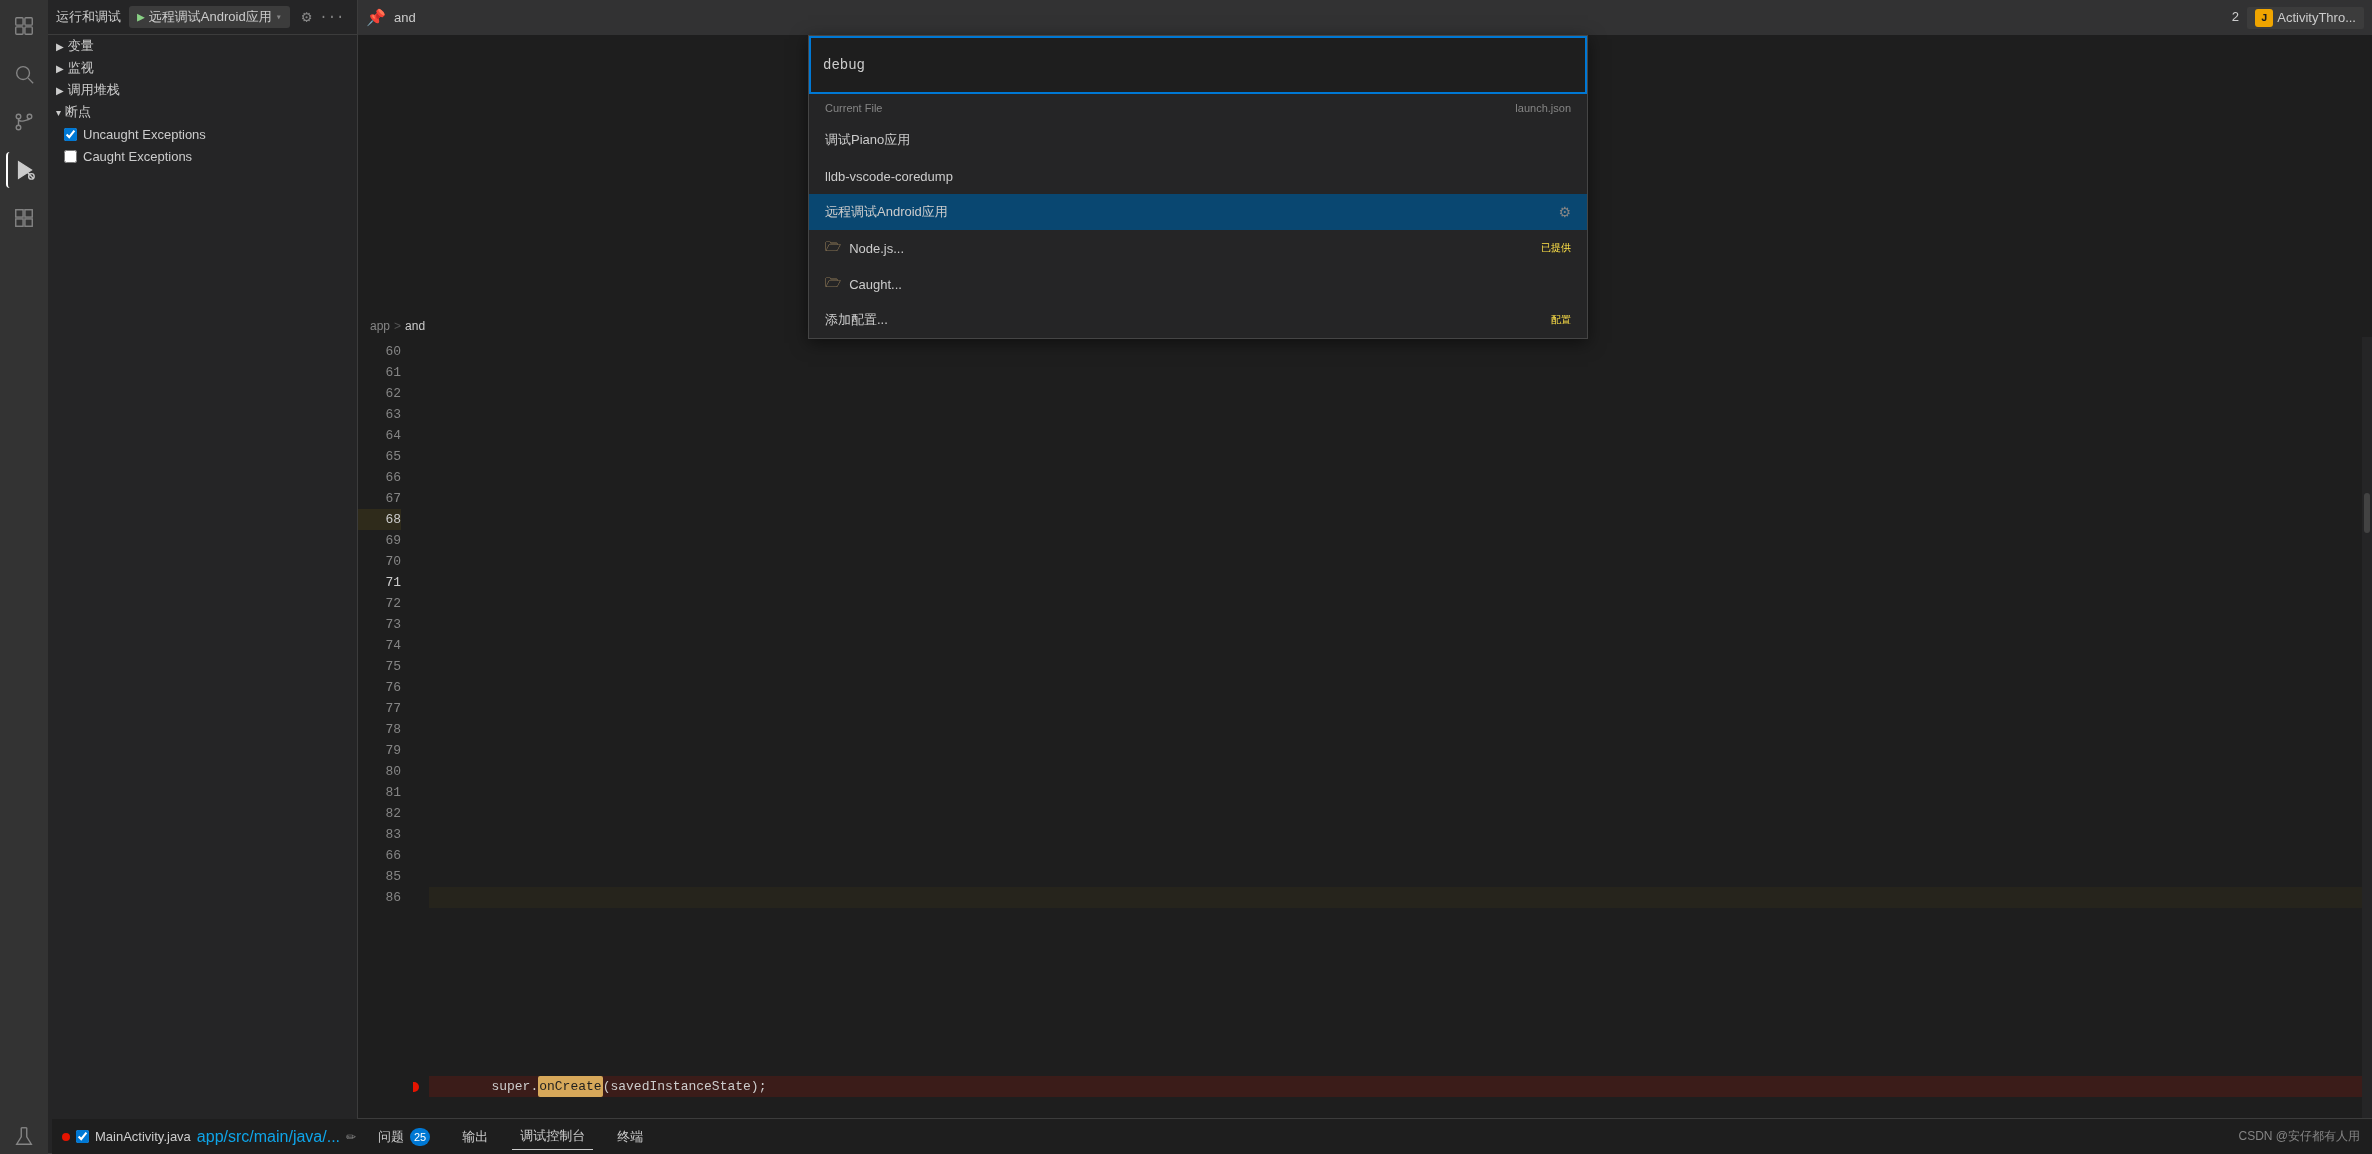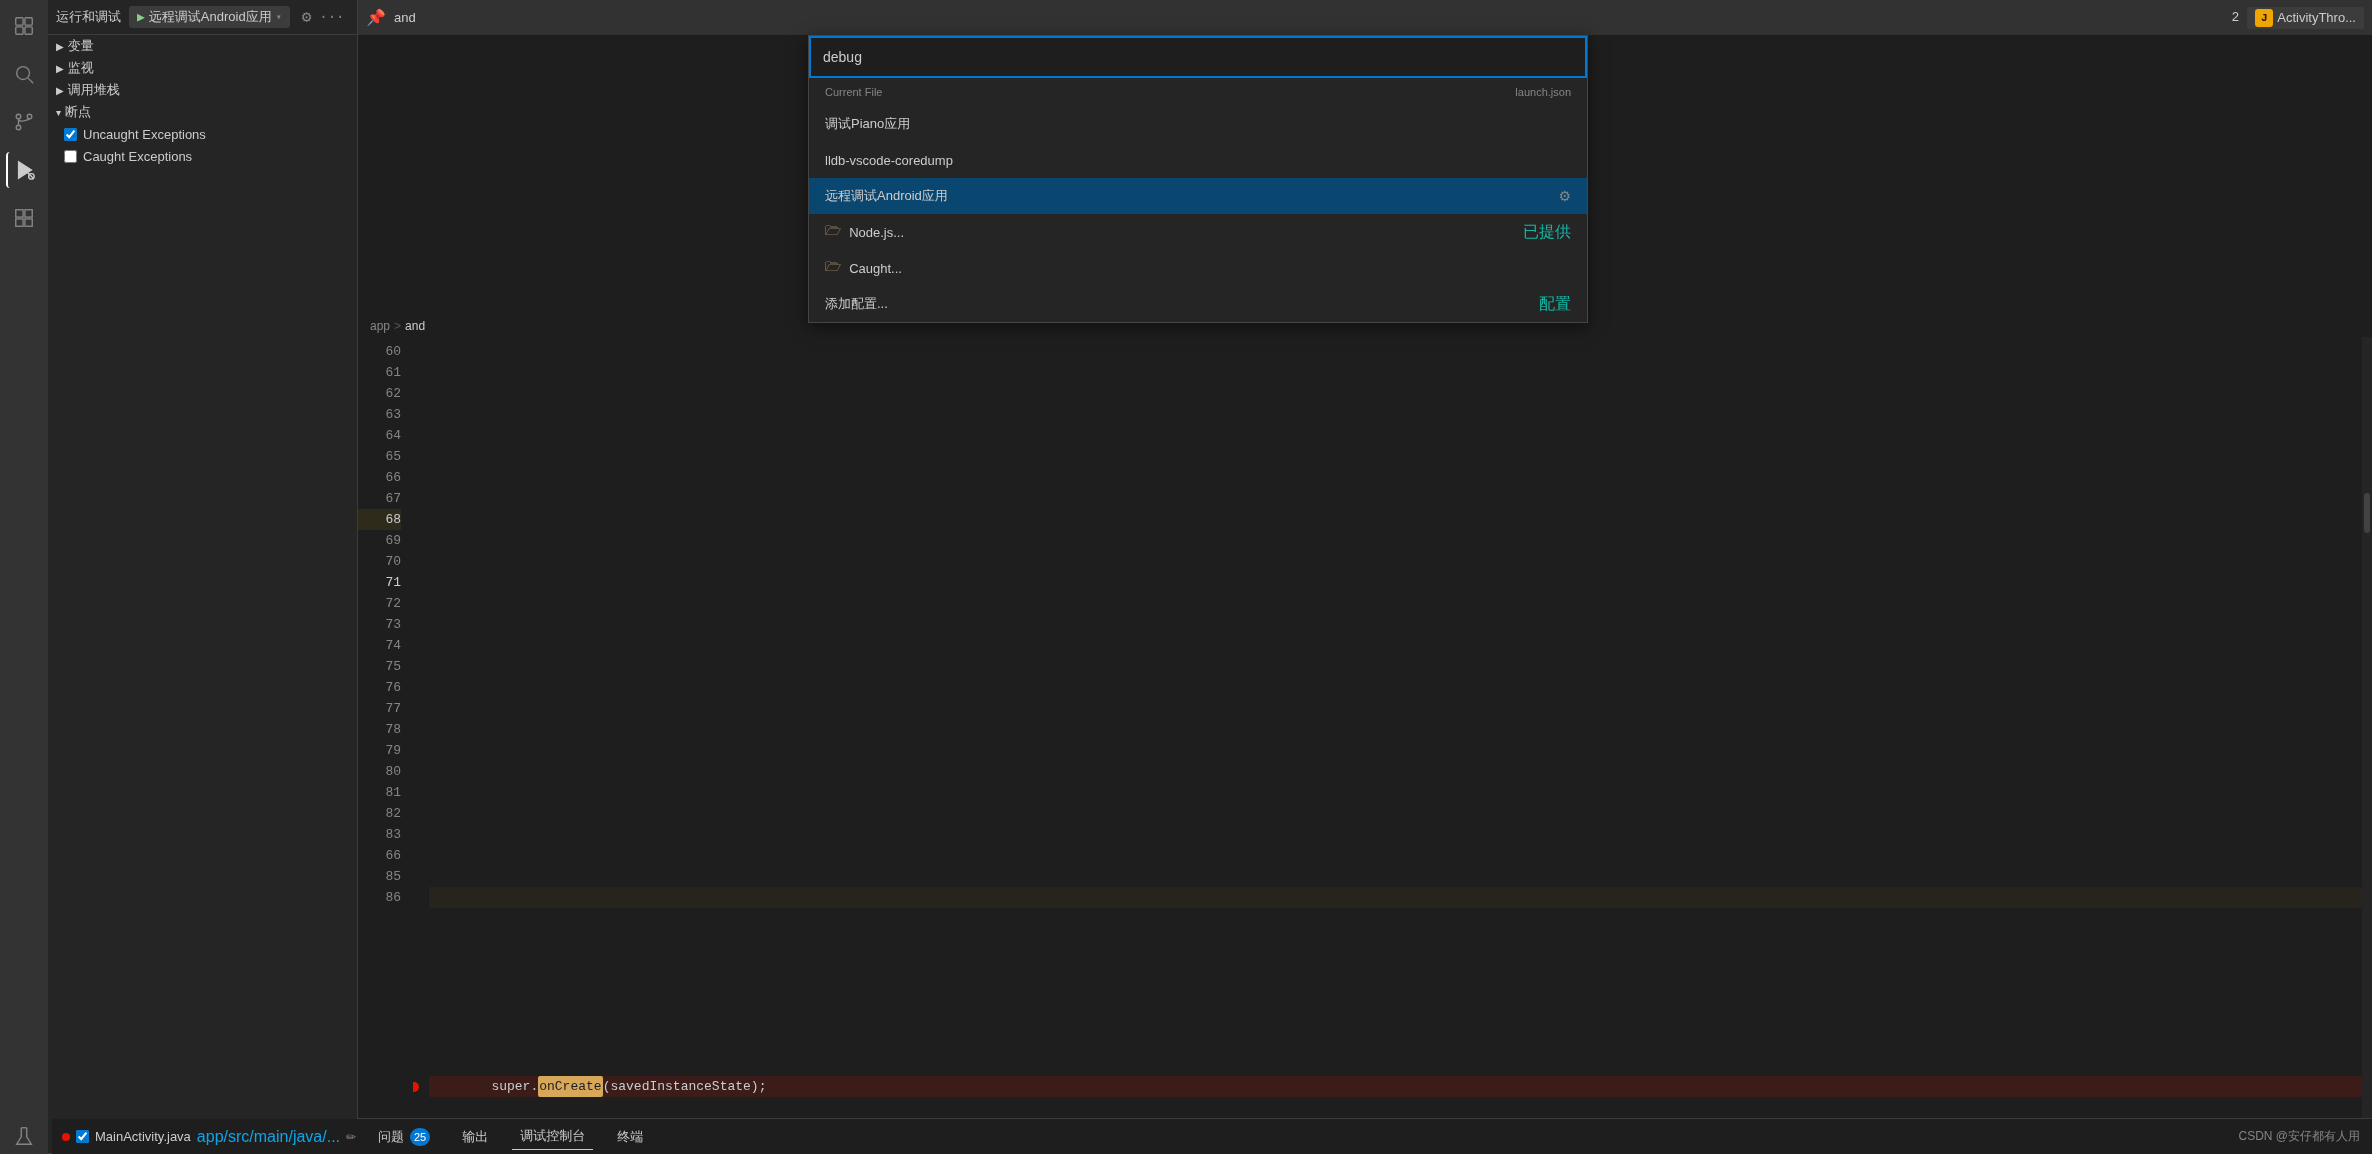--- a/index.html
+++ b/index.html
@@ -168,27 +168,27 @@
       left: 450px;
       z-index: 100;
       display: flex;
       flex-direction: column;
       background: #252526;
       border: 1px solid #454545;
       width: 780px;
       box-shadow: 0 4px 16px rgba(0,0,0,0.5);
     }
     .debug-search-input {
-      height: 42px;
+      height: 58px;
       background: #1e1e1e;
       border: 2px solid #0078d4;
       outline: none;
       color: #cccccc;
       font-size: 14px;
-      font-family: Liberation Sans, sans-serif;
+      font-family: Liberation Mono, monospace;
       padding: 0 12px;
       width: 100%;
     }
     .dropdown-list {
       background: #252526;
     }
     .dropdown-item {
       height: 36px;
       display: flex;
       align-items: center;
@@ -199,22 +199,22 @@
       cursor: pointer;
       position: relative;
     }
     .dropdown-item:hover, .dropdown-item.active {
       background: #094771;
     }
     .dropdown-item .item-label {
       flex: 1;
     }
     .dropdown-item .item-right {
-      color: #14b8a6;
-      font-size: 16px;
+      color: #fde047;
+      font-size: 10px;
     }
     .dropdown-item .folder-icon {
       margin-right: 8px;
       color: #dcb67a;
       font-size: 13px;
     }
     .dropdown-item .gear-right {
       color: #858585;
       font-size: 14px;
     }

